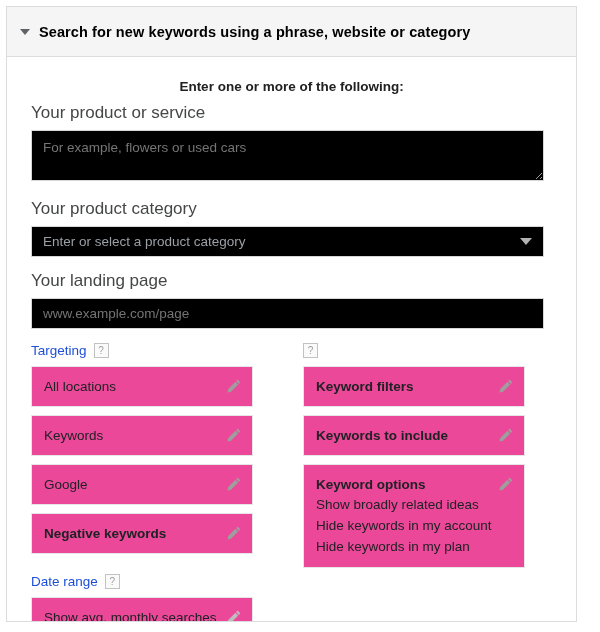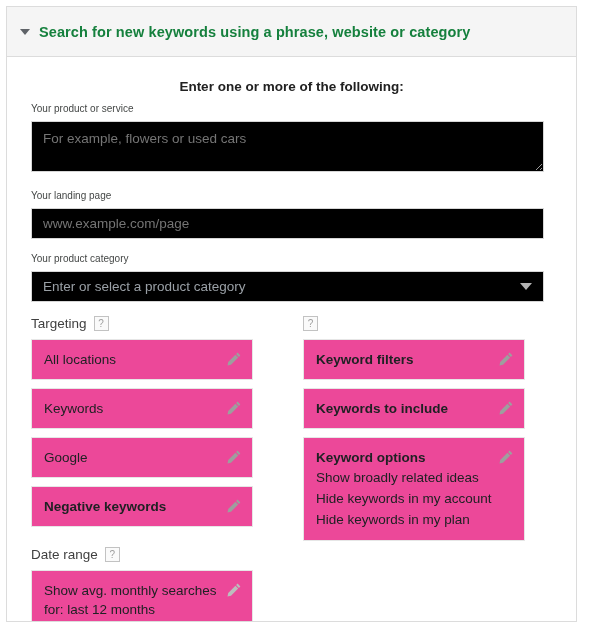--- a/index.html
+++ b/index.html
@@ -37,37 +37,37 @@
     width: 0;
     height: 0;
     border-left: 5px solid transparent;
     border-right: 5px solid transparent;
     border-top: 6px solid #5f6368;
     margin-right: 9px;
     flex: none;
   }
   .card-title {
     font-size: 14.5px;
-    color: #15803d;
+    color: #000000;
     font-weight: bold;
     letter-spacing: 0.1px;
   }
   .card-body {
     padding: 22px 24px 0 24px;
     box-sizing: border-box;
   }
   .section-title {
     font-size: 13.5px;
     font-weight: bold;
     color: #212121;
     margin: 0 0 9px 0;
     text-align: center;
   }
   .field-label {
-    font-size: 10px;
+    font-size: 17px;
     color: #444746;
     margin: 0 0 7px 0;
   }
   .field-block { margin-bottom: 14px; }
   .text-area, .text-input, .select-box {
     width: 513px;
     border: 1px solid #d6d6d6;
     background: #000000;
     box-sizing: border-box;
     font-family: "Liberation Sans", sans-serif;
@@ -98,21 +98,21 @@
   }
   .col-left { width: 272px; }
   .col-right { width: 230px; }
   .group-head {
     display: flex;
     align-items: center;
     margin-bottom: 8px;
   }
   .group-label {
     font-size: 13.5px;
-    color: #404040;
+    color: #1d4ed8;
     margin-right: 7px;
   }
   .help-badge {
     width: 13px;
     height: 13px;
     border: 1px solid #c2c2c2;
     background: #fafafa;
     color: #9e9e9e;
     font-size: 10px;
     line-height: 13px;
@@ -167,32 +167,32 @@
   <div class="card-body">
 
     <div class="section-title">Enter one or more of the following:</div>
 
     <div class="field-block">
       <div class="field-label">Your product or service</div>
       <textarea class="text-area" placeholder="For example, flowers or used cars" style=""></textarea>
     </div>
 
     <div class="field-block">
-      <div class="field-label">Your landing page</div>
-      <input class="text-input" type="text" placeholder="www.example.com/page" style="">
-    </div>
-
-    <div class="field-block">
       <div class="field-label">Your product category</div>
       <div class="select-box">
         <span>Enter or select a product category</span>
         <span class="select-caret"></span>
       </div>
     </div>
 
+    <div class="field-block">
+      <div class="field-label">Your landing page</div>
+      <input class="text-input" type="text" placeholder="www.example.com/page" style="">
+    </div>
+
     <div class="columns">
 
       <div class="col-left">
 
         <div class="group-head">
           <span class="group-label">Targeting</span>
           <span class="help-badge">?</span>
         </div>
 
         <div class="opt-row">

